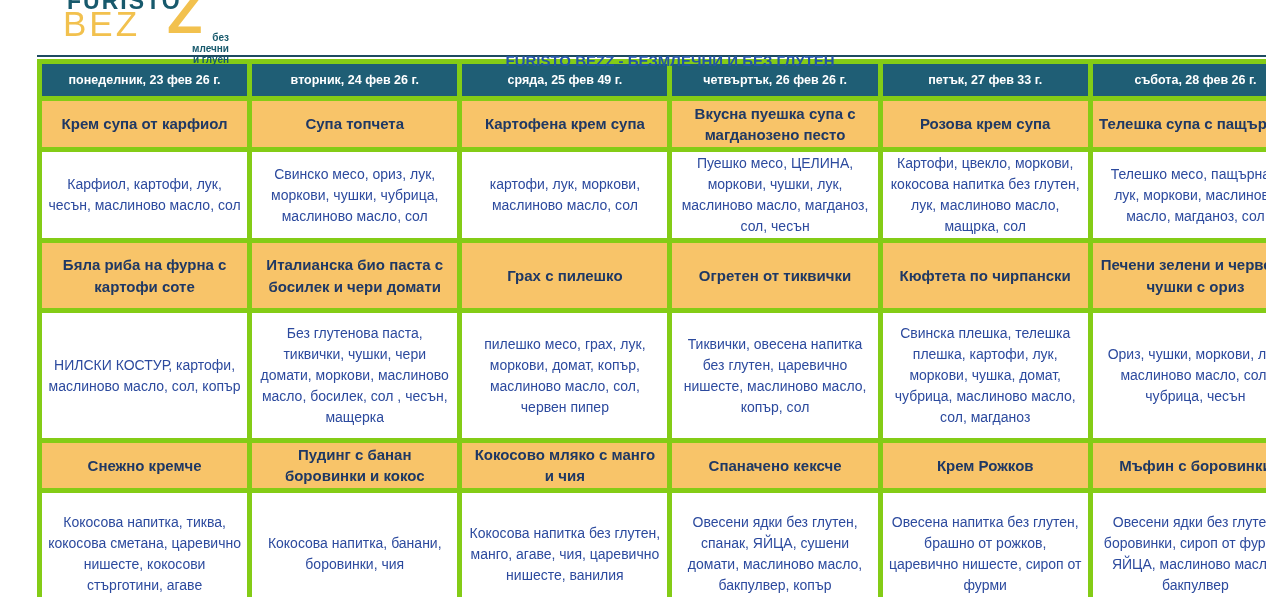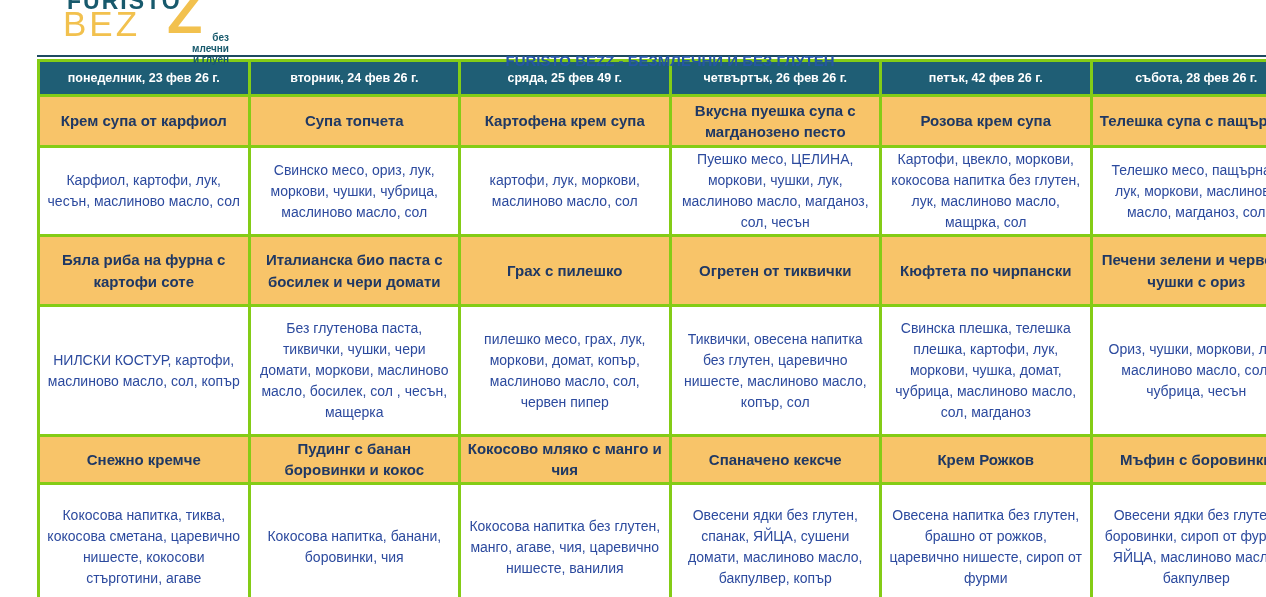--- a/index.html
+++ b/index.html
@@ -34,21 +34,21 @@
 
   
   .top-rule { height:2px; background:#1C4A60; }
   .rule-gap { height:2px; background:#ffffff; }
 
   
   table.menu {
     width:1266px; border-collapse:collapse; table-layout:fixed;
   }
   table.menu th, table.menu td {
-    border:3px solid #84cc16; text-align:center; vertical-align:middle;
+    border:5px solid #84cc16; text-align:center; vertical-align:middle;
     padding:1px 6px; overflow:hidden; word-wrap:break-word;
   }
   thead th {
     background:#1F5E75; border-color:#1F5E75; border-top:none;
     color:#ffffff; font-size:12.5px; font-weight:bold; height:30px;
   }
   tr.dish-row td {
     background:#F8C469; color:#1F3864; font-weight:bold;
     font-size:15px; line-height:1.42;
   }
@@ -77,21 +77,21 @@
   <div class="top-rule"></div>
   <div class="rule-gap"></div>
 
   <table class="menu">
     <thead>
       <tr style="height:30px;">
         <th>понеделник, 23 фев 26 г.</th>
         <th>вторник, 24 фев 26 г.</th>
         <th>сряда, 25 фев 49 г.</th>
         <th>четвъртък, 26 фев 26 г.</th>
-        <th>петък, 42 фев 26 г.</th>
+        <th>петък, 27 фев 33 г.</th>
         <th>събота, 28 фев 26 г.</th>
       </tr>
     </thead>
     <tbody>
       <tr class="dish-row" style="height:51px;">
         <td>Крем супа от карфиол</td>
         <td>Супа топчета</td>
         <td>Картофена крем супа</td>
         <td>Вкусна пуешка супа с магданозено песто</td>
         <td>Розова крем супа</td>

